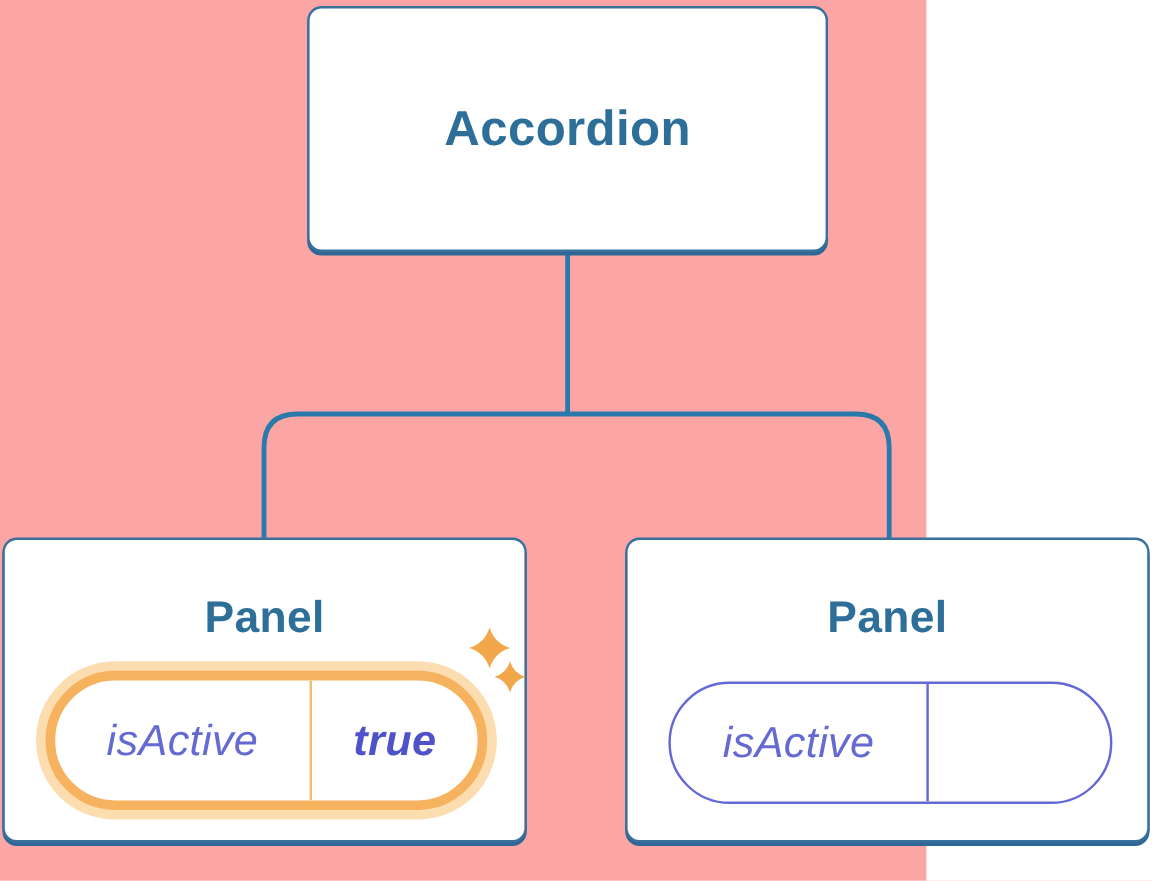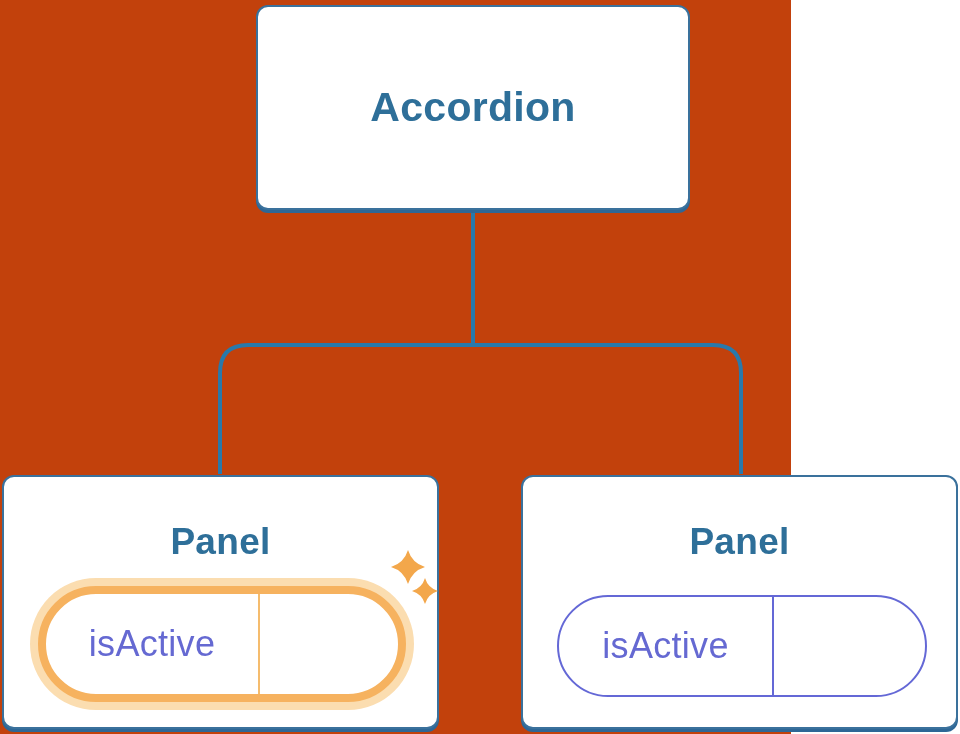--- a/index.html
+++ b/index.html
@@ -2,51 +2,50 @@
 <html><head>
 <meta charset="utf-8">
 <style>
   html, body { margin: 0; padding: 0; }
   body {
     width: 960px; height: 734px; overflow: hidden;
     font-family: "Liberation Sans", sans-serif;
   }
   .canvas {
     position: relative; width: 772px; height: 734px;
-    background: #c2410c;
-    padding-left: 19px;
+    background: #fca5a5;
   }
   .connectors { position: absolute; left: 0; top: 0; }
 
   .node {
     position: absolute; box-sizing: border-box;
     background: #ffffff;
     border: 2px solid #3a719c;
     border-radius: 12px;
     box-shadow: 0 3px 0 #2e6796;
   }
   .node-root {
     left: 256px; top: 5px; width: 434px; height: 205px;
     display: flex; align-items: center; justify-content: center;
   }
   .root-title {
     font-size: 41px; font-weight: 600; color: #2e6f99; letter-spacing: 0.3px;
   }
-  .node-panel { top: 475px; width: 437px; height: 254px; }
+  .node-panel { top: 448px; width: 437px; height: 254px; }
   .node-panel.left  { left: 2px; }
   .node-panel.right { left: 521px; }
   .panel-title {
     margin-top: 44px; text-align: center;
     font-size: 37px; font-weight: 600; color: #2e6f99; letter-spacing: 0.3px;
   }
 
   .pill {
     position: absolute; box-sizing: border-box;
     display: flex; align-items: stretch;
-    background: #ffffff; border-radius: 999px; overflow: hidden;
+    background: #ffffff; border-radius: 999px; overflow: hidden; font-style: italic;
   }
   .seg {
     display: flex; align-items: center; justify-content: center;
     font-size: 36px; color: #6569d2; letter-spacing: 0.3px;
   }
   .pill-active {
     left: 34px; top: 109px; width: 368px; height: 116px;
     border: 8px solid #f6b25f;
     box-shadow: 0 0 0 8px #fbddb0;
   }
@@ -77,20 +76,21 @@
   <div class="node node-root">
     <span class="root-title">Accordion</span>
   </div>
 
   <div class="node node-panel left">
     <div class="panel-title">Panel</div>
 
     <div class="pill pill-active">
       <span class="seg seg-key">isActive</span>
       <span class="divider"></span>
+      <span class="seg seg-value">true</span>
     </div>
 
     <svg class="sparkles" width="52" height="62" viewBox="0 0 52 62" aria-hidden="true">
       <path d="M 20 5 Q 24 18 37 22 Q 24 26 20 39 Q 16 26 3 22 Q 16 18 20 5 Z" fill="#f3a74b"></path>
       <path d="M 37 33 Q 40 43 50 46 Q 40 49 37 59 Q 34 49 24 46 Q 34 43 37 33 Z" fill="#f3a74b"></path>
     </svg>
   </div>
 
   <div class="node node-panel right">
     <div class="panel-title">Panel</div>

